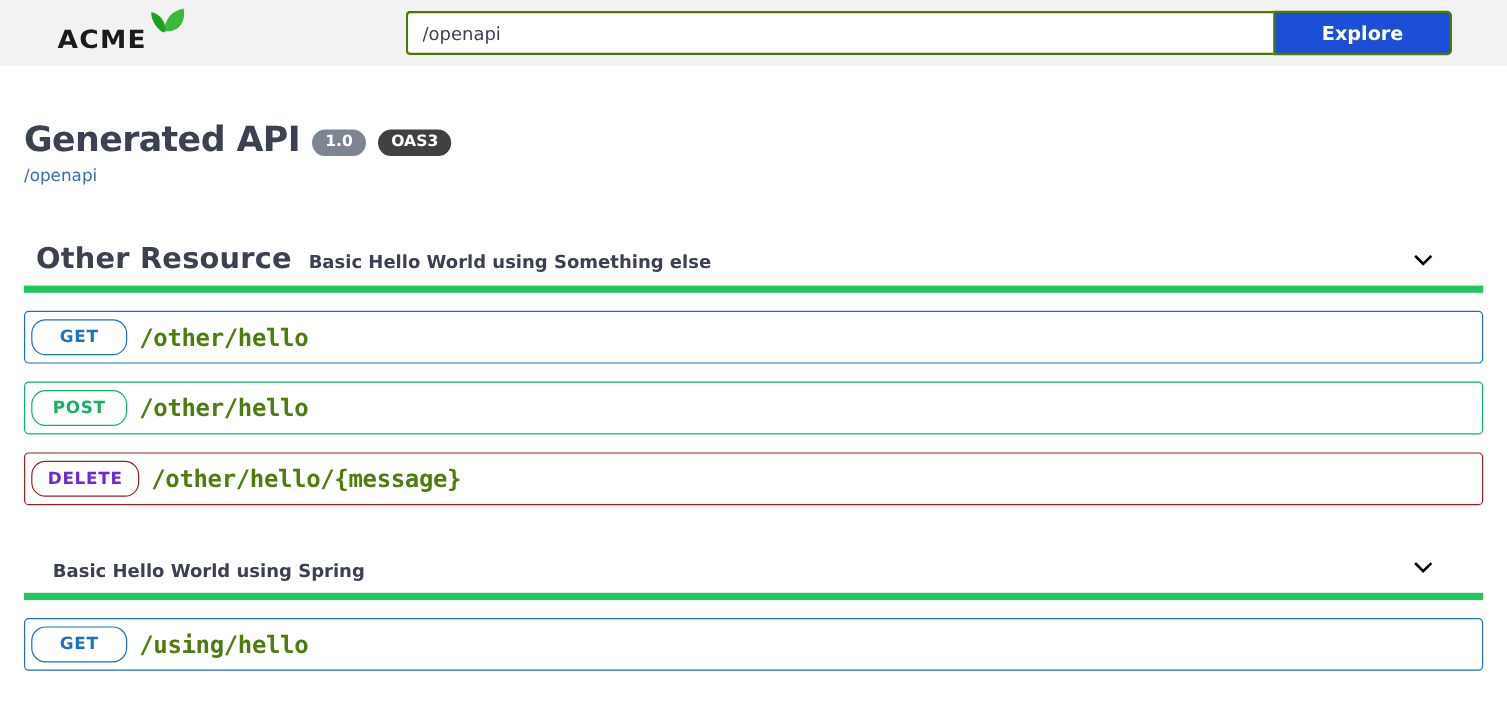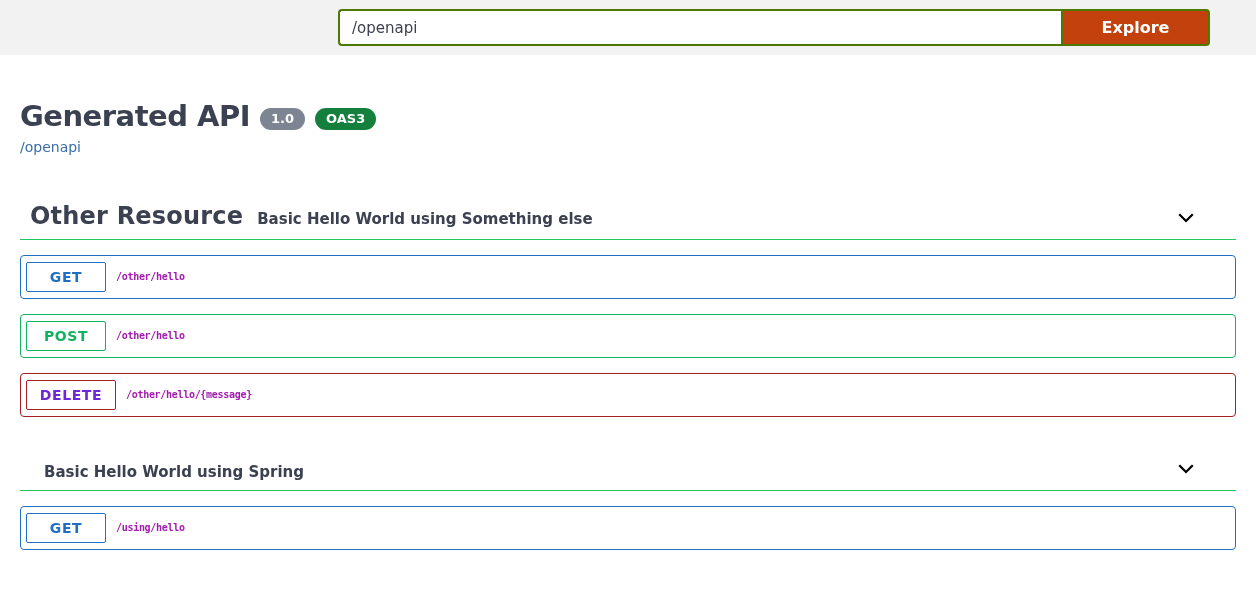--- a/index.html
+++ b/index.html
@@ -61,21 +61,21 @@
     outline: none;
     font-family: "DejaVu Sans", "Liberation Sans", sans-serif;
     font-size: 15px;
     color: #3b4151;
     padding: 0 12px;
     border-radius: 4px 0 0 4px;
   }
   .explore-btn {
     width: 149px;
     height: 37px;
-    background: #c2410c;
+    background: #1d4ed8;
     border: 2px solid #4c7a00;
     color: #ffffff;
     font-family: "DejaVu Sans", "Liberation Sans", sans-serif;
     font-weight: 700;
     font-size: 16px;
     cursor: pointer;
     border-radius: 0 4px 4px 0;
     padding: 0;
   }
 
@@ -108,39 +108,39 @@
     color: #ffffff;
     border-radius: 57px;
     padding: 4px 11px 5px;
     line-height: 1;
     margin-left: 10px;
     position: relative;
     top: 2px;
     text-align: right;
   }
   .badge-version { background: #7d8492; }
-  .badge-oas     { background: #15803d; }
+  .badge-oas     { background: #404040; }
 
   .api-url {
     margin-top: 6px;
     font-family: "DejaVu Sans", "Liberation Sans", sans-serif;
     font-size: 14px;
     color: #3b6ea8;
     text-decoration: none;
     display: inline-block;
   }
 
   
   .tag-section { margin-top: 46px; }
   .tag-header {
     display: flex;
     align-items: baseline;
     cursor: pointer;
     padding: 0 20px 9px 10px;
-    border-bottom: 1px solid #22c55e;
+    border-bottom: 6px solid #22c55e;
     position: relative;
   }
   .tag-name {
     font-family: "DejaVu Sans", "Liberation Sans", sans-serif;
     font-size: 24px;
     font-weight: 700;
     color: #3b4151;
     letter-spacing: 0.2px;
   }
   .tag-desc {
@@ -168,52 +168,61 @@
     border-radius: 4px;
     margin-bottom: 15px;
     background: #ffffff;
     cursor: pointer;
     padding: 5px;
   }
   .op-method {
     min-width: 80px;
     height: 30px;
     border: 1px solid;
-    border-radius: 2px;
+    border-radius: 12px;
     background: #ffffff;
     display: flex;
     align-items: center;
     justify-content: center;
     font-family: "DejaVu Sans", "Liberation Sans", sans-serif;
     font-size: 14px;
     font-weight: 700;
     letter-spacing: 0.6px;
     text-transform: uppercase;
   }
   .op-path {
     font-family: "DejaVu Sans Mono", "Liberation Mono", monospace;
-    font-size: 10px;
-    color: #a21caf;
+    font-size: 20px;
+    color: #4d7c0f;
     margin-left: 10px;
     font-weight: 600;
     letter-spacing: -0.3px;
   }
 
   .op.get    { border-color: #1f70c2; }
   .op.get .op-method    { border-color: #1f70c2; color: #1f70c2; }
   .op.post   { border-color: #10b35f; text-align: right; }
   .op.post .op-method   { border-color: #10b35f; color: #10b35f; }
   .op.delete { border-color: #a41e22; }
   .op.delete .op-method { border-color: #a41e22; color: #6d28d9; min-width: 90px; }
 </style>
 </head>
 <body>
 
 <div class="topbar">
 
+  <div class="logo-wrap">
+    <span class="logo-text">ACME</span>
+    <span class="logo-leaf">
+      <svg width="36" height="30" viewBox="0 0 36 30">
+        <path d="M16 22 C16 12, 22 5, 32 3 C34 13, 29 21, 20 22 Z" fill="#3bb93b"></path>
+        <path d="M15 23 C10 20, 5 14, 5 6 C13 8, 17 14, 17 22 Z" fill="#1fa01f"></path>
+      </svg>
+    </span>
+  </div>
 
   <div class="search-wrap">
     <input class="search-input" type="text" value="/openapi" style="">
     <button class="explore-btn">Explore</button>
   </div>
 </div>
 
 <div class="content">
 
   <div class="info-block">

